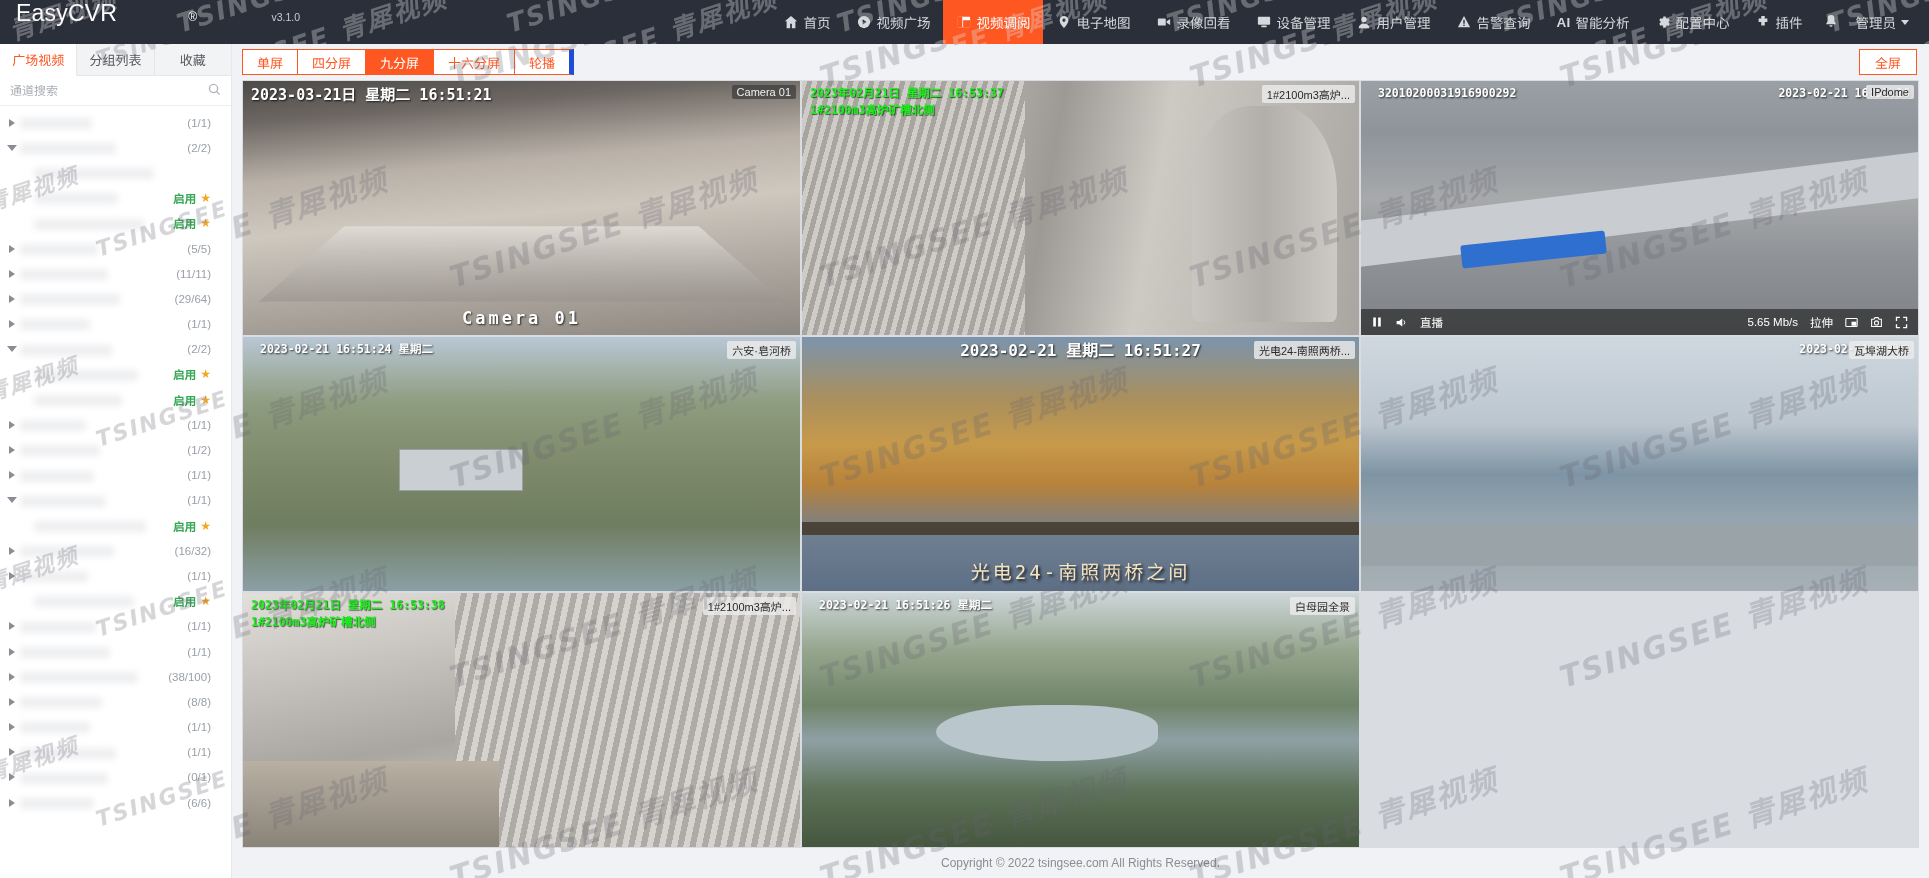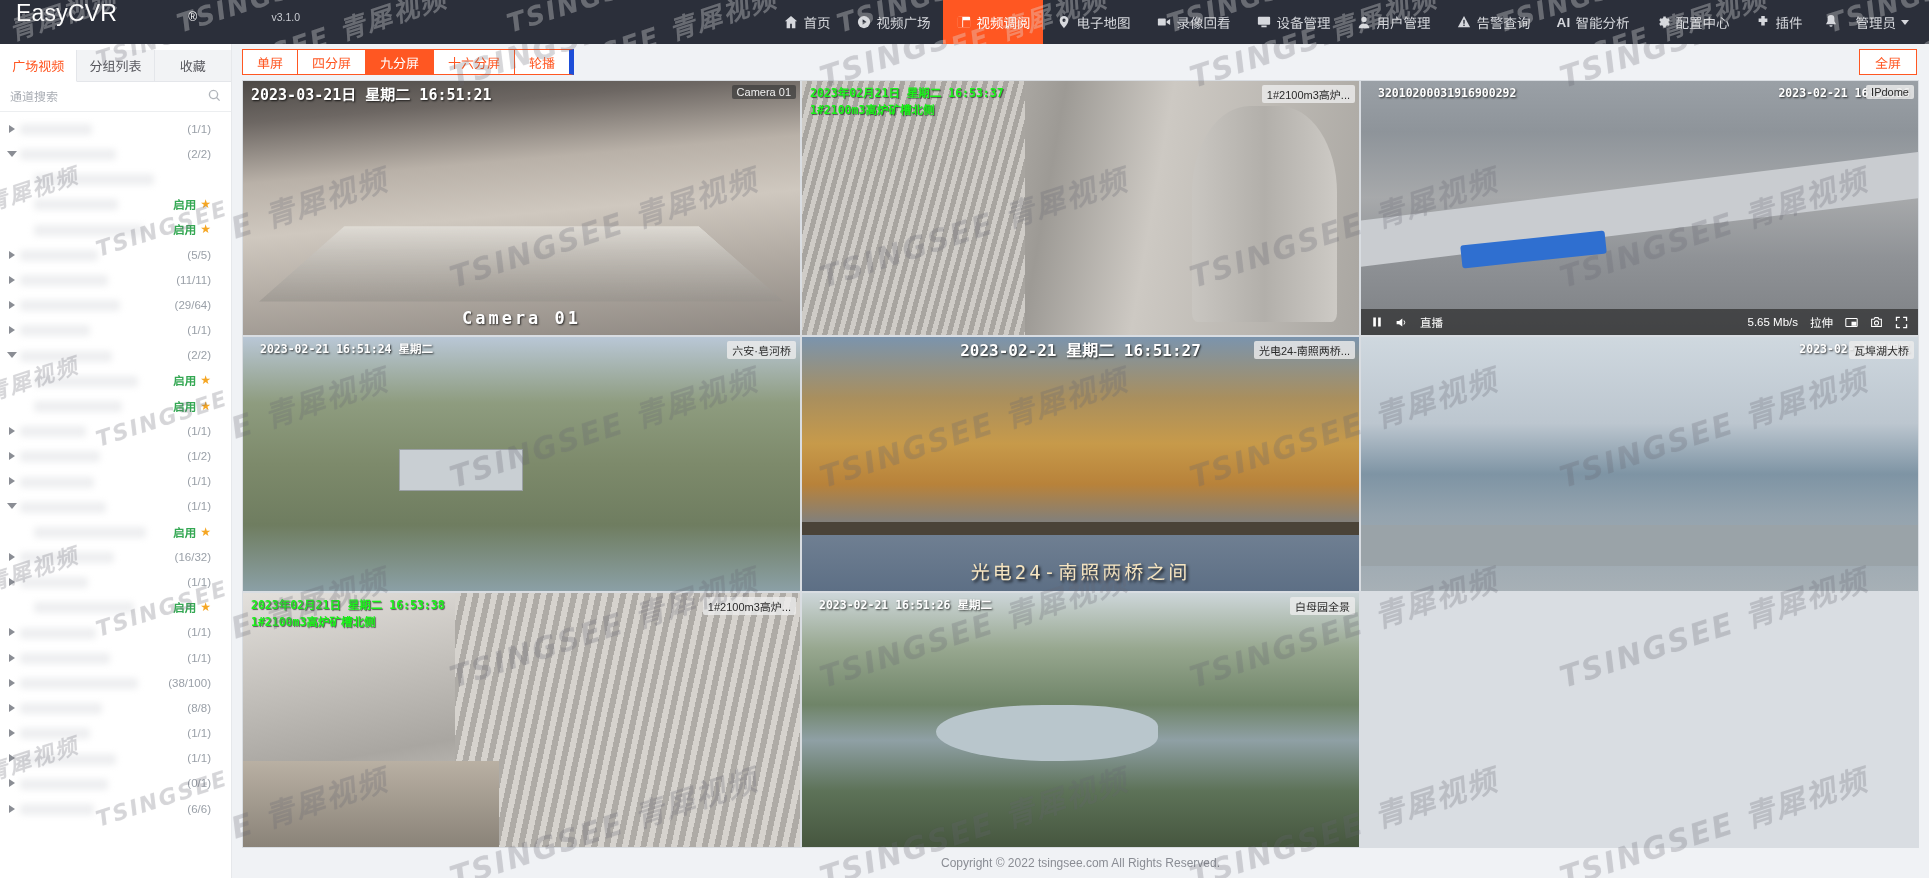--- a/index.html
+++ b/index.html
@@ -76,21 +76,21 @@
   
   .body { display: flex; width: 1929px; height: 834px; position: relative; }
 
   
   .sidebar {
     width: 232px; min-width: 232px; height: 834px;
     background: #fff; position: relative;
     border-right: 1px solid #e6e8eb;
     overflow: hidden;
   }
-  .side-tabs { display: flex; height: 32px; border-bottom: 1px solid #e4e6ea; background: #fafafa; margin-top: 6px; }
+  .side-tabs { display: flex; height: 32px; border-bottom: 1px solid #e4e6ea; background: #fafafa; }
   .side-tab {
     flex: 1; display: flex; align-items: center; justify-content: center;
     font-size: 13px; color: #59595f; cursor: pointer;
     border-right: 1px solid #e4e6ea; background: #f2f3f5;
   }
   .side-tab:last-child { border-right: none; }
   .side-tab.active { background: #fff; color: #ff5722; border-bottom: 1px solid #fff; margin-bottom: -1px; }
 
   .search-row {
     height: 30px; display: flex; align-items: center;

